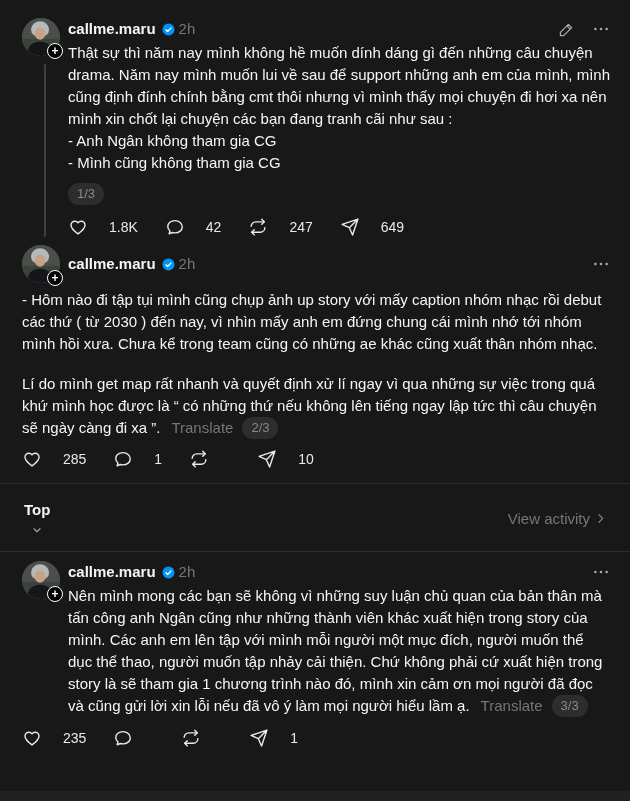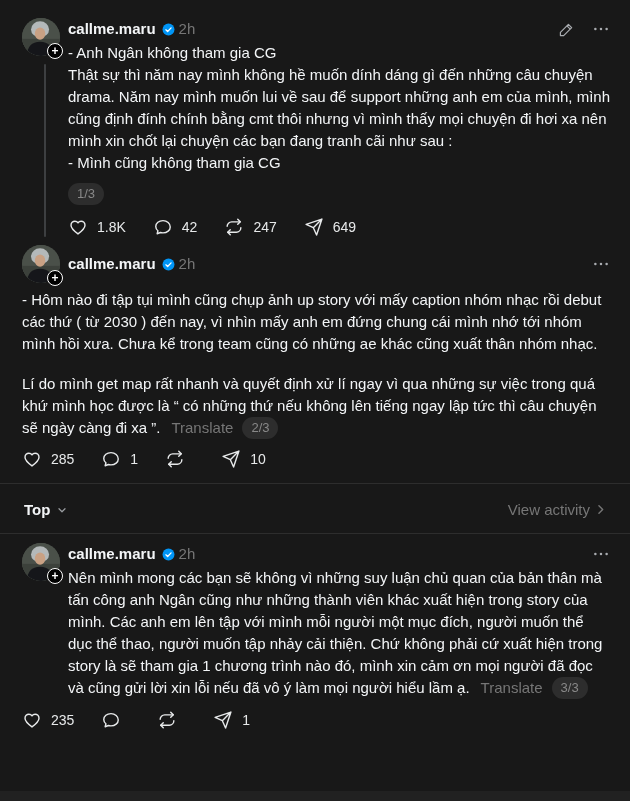--- a/index.html
+++ b/index.html
@@ -31,28 +31,28 @@
   .indent-body { margin-top:2px; }
   .translate { color:#767676; margin-left:11px; cursor:pointer; }
   .pill {
     display:inline-block; background:#2d2d2d; color:#888;
     font-size:13px; line-height:16px; padding:3px 9px; border-radius:13px;
     vertical-align:1px;
   }
   .pill-inline { margin-left:9px; }
   .pill-row { margin-top:9px; }
   .eng-row { display:flex; align-items:center; gap:27px; }
-  .eng { background:none; border:none; padding:0; display:flex; align-items:center; gap:9px;
+  .eng { background:none; border:none; padding:0; display:flex; align-items:center; gap:21px;
          color:#e7e9ea; font-size:14px; font-family:inherit; cursor:pointer; }
   .eng svg { display:block; }
   .para-gap { margin-top:20px; }
   .divider { height:1px; background:#2d2d2d; }
   .sort-bar { display:flex; align-items:center; padding:17px 22px 15px 24px; }
   .sort-btn { background:none; border:none; padding:0; display:flex; align-items:center; gap:6px;
-              color:#f3f5f7; font-weight:700; font-size:15px; font-family:inherit; cursor:pointer; }
+              color:#f3f5f7; font-weight:700; font-size:15px; font-family:inherit; cursor:pointer;flex-direction:column; }
   .view-activity { margin-left:auto; background:none; border:none; padding:0; display:flex;
                    align-items:center; gap:3px; color:#767676; font-size:15px; font-family:inherit; cursor:pointer; }
   .footer-strip { position:absolute; left:0; bottom:0; width:100%; height:10px; background:#212121; }
 </style>
 </head>
 <body>
 
 <article class="post grid" style="padding-top:18px; padding-bottom:8px;">
   <div class="gutter">
     <div class="avatar-wrap">
@@ -89,22 +89,22 @@
         <button class="icon-btn">
           <svg width="18" height="18" viewBox="0 0 24 24" fill="#a9acb0">
               <circle cx="4.5" cy="12" r="1.7"></circle>
               <circle cx="12" cy="12" r="1.7"></circle>
               <circle cx="19.5" cy="12" r="1.7"></circle>
             </svg>
         </button>
       </span>
     </div>
     <div class="body-text indent-body">
+      <div>Thật sự thì năm nay mình không hề muốn dính dáng gì đến những câu chuyện drama. Năm nay mình muốn lui về sau để support những anh em của mình, mình cũng định đính chính bằng cmt thôi nhưng vì mình thấy mọi chuyện đi hơi xa nên mình xin chốt lại chuyện các bạn đang tranh cãi như sau :</div>
       <div>- Anh Ngân không tham gia CG</div>
-      <div>Thật sự thì năm nay mình không hề muốn dính dáng gì đến những câu chuyện drama. Năm nay mình muốn lui về sau để support những anh em của mình, mình cũng định đính chính bằng cmt thôi nhưng vì mình thấy mọi chuyện đi hơi xa nên mình xin chốt lại chuyện các bạn đang tranh cãi như sau :</div>
       <div>- Mình cũng không tham gia CG</div>
     </div>
     <div class="pill-row">
       <span class="pill">1/3</span>
     </div>
     <div class="eng-row" style="margin-top:12px;">
       <button class="eng">
         <svg width="20" height="20" viewBox="0 0 24 24" fill="none" stroke="#e7e9ea" stroke-width="1.7">
             <path d="M12 20.3C7.2 16.8 3.6 13.6 3.6 9.9c0-2.7 2.1-4.9 4.7-4.9 1.5 0 2.9.7 3.7 2 .8-1.3 2.2-2 3.7-2 2.6 0 4.7 2.2 4.7 4.9 0 3.7-3.6 6.9-8.4 10.4z" stroke-linejoin="round"></path>
           </svg>

